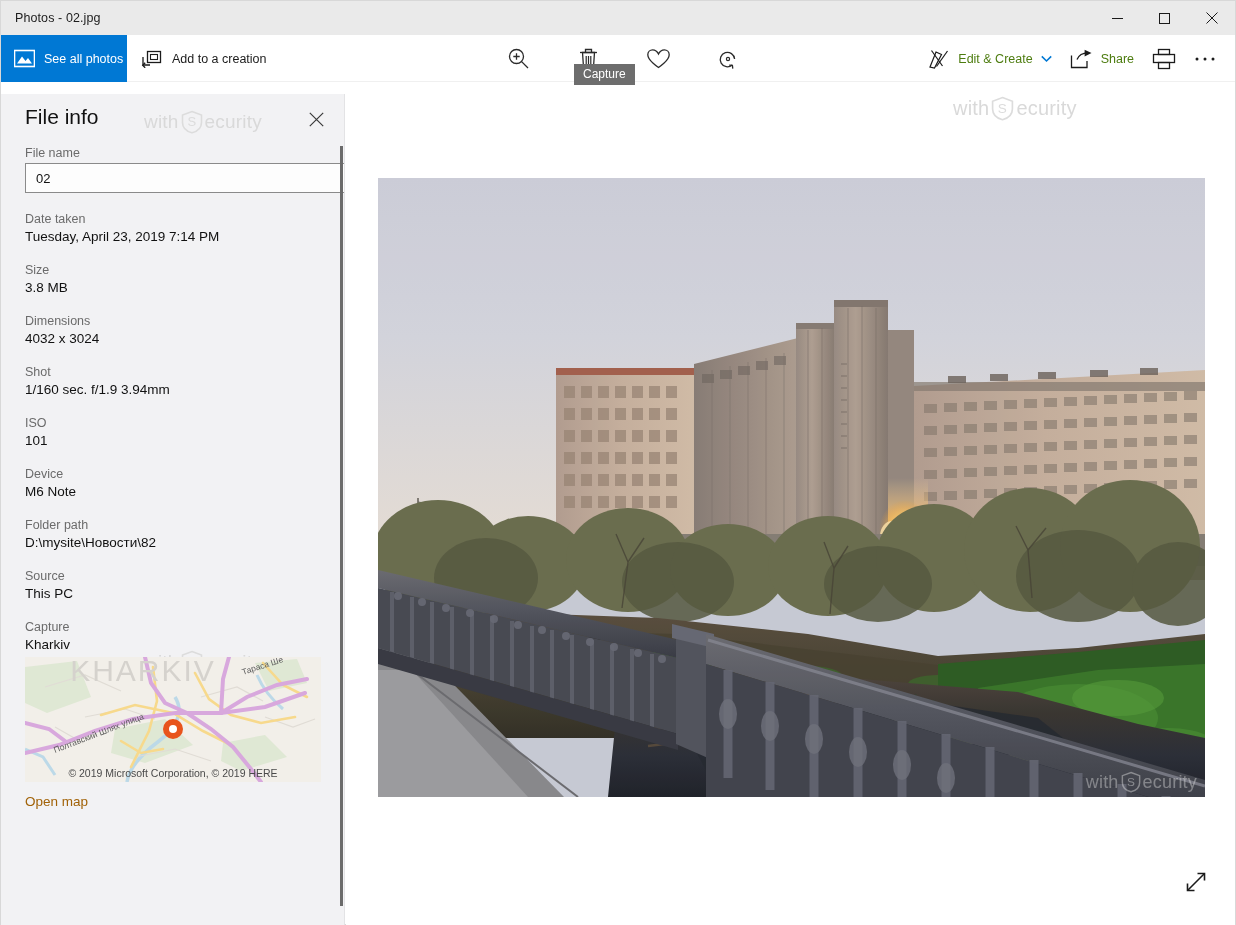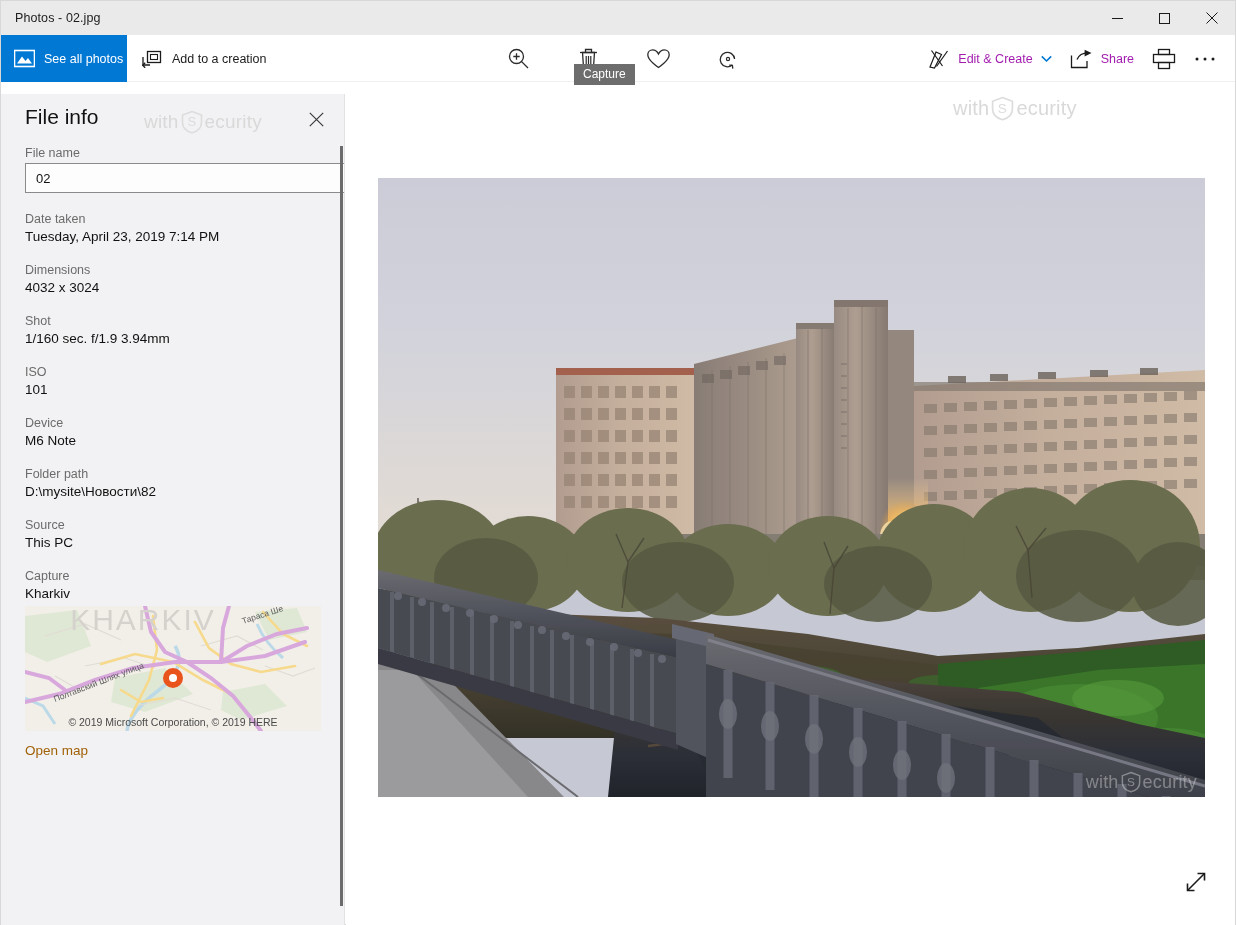--- a/index.html
+++ b/index.html
@@ -77,21 +77,21 @@
     z-index: 40; white-space: nowrap;
   }
 
   .right-tools {
     position: absolute; right: 10px; top: 0;
     height: 47px; display: flex; align-items: center;
   }
   .rt-item {
     display: flex; align-items: center; gap: 8px;
     height: 34px; padding: 0 9px;
-    font-size: 12.5px; color: #a21caf; text-align: right;
+    font-size: 12.5px; color: #4d7c0f; text-align: right;
   }
 
   
   .panel {
     position: absolute; left: 0; top: 93px;
     width: 344px; height: 843px;
     background: #f2f2f4;
     border-right: 1px solid #e3e3e5;
     overflow: hidden;
   }
@@ -348,20 +348,24 @@
       <div class="field-block">
         <div class="field-label">File name</div>
         <input class="name-input" type="text" value="02" style="">
       </div>
 
       <div class="field-block">
         <div class="field-label">Date taken</div>
         <div class="field-value">Tuesday, April 23, 2019 7:14 PM</div>
       </div>
 
+      <div class="field-block">
+        <div class="field-label">Size</div>
+        <div class="field-value">3.8 MB</div>
+      </div>
 
       <div class="field-block">
         <div class="field-label">Dimensions</div>
         <div class="field-value">4032 x 3024</div>
       </div>
 
       <div class="field-block">
         <div class="field-label">Shot</div>
         <div class="field-value">1/160 sec. f/1.9 3.94mm</div>
       </div>

